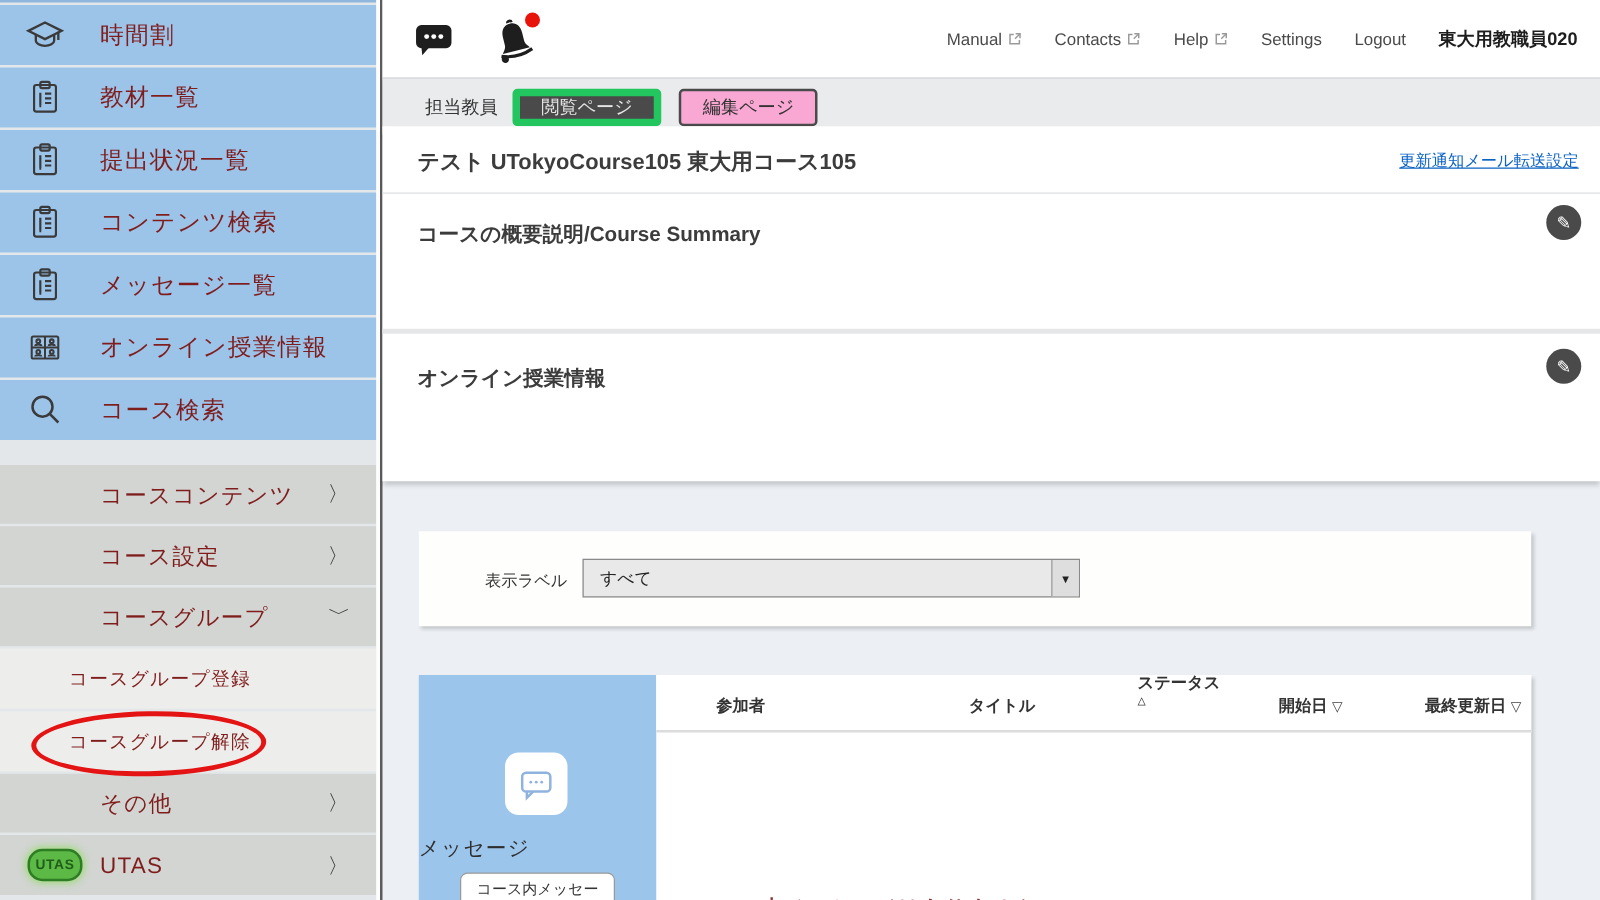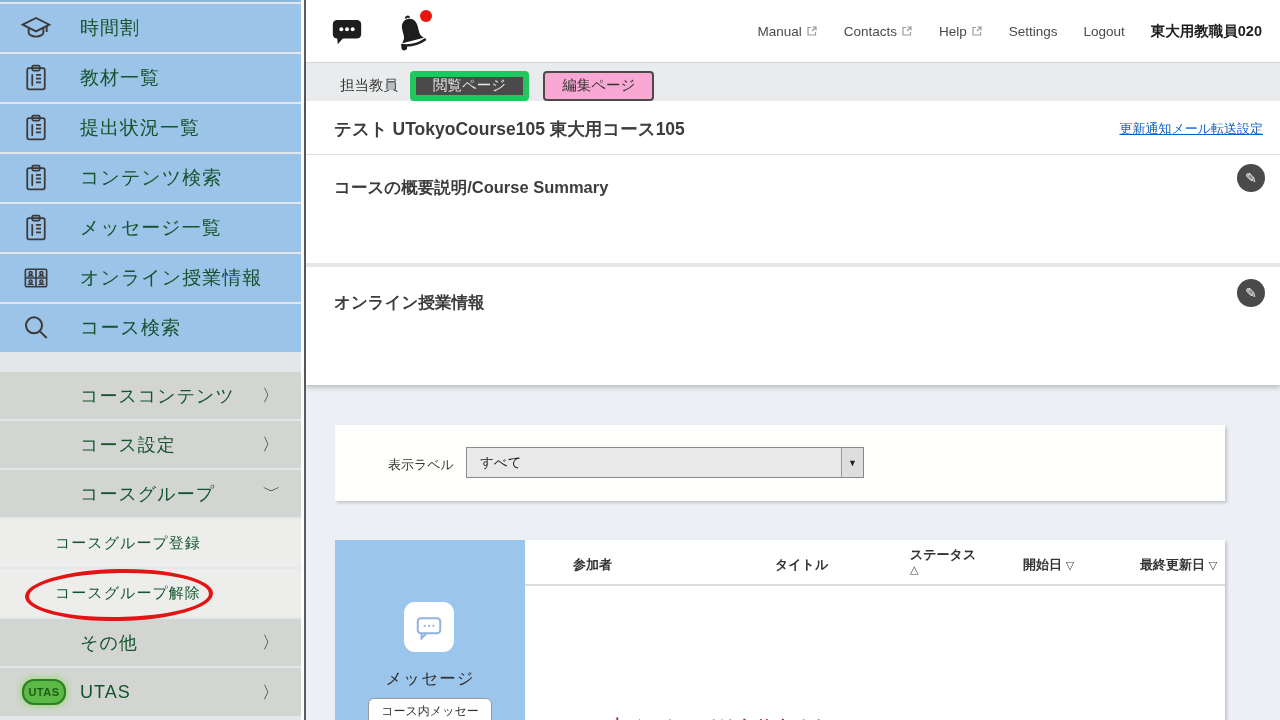--- a/index.html
+++ b/index.html
@@ -8,21 +8,21 @@
   .screen { position:relative; width:1280px; height:720px; background:#ECF0F4; overflow:hidden; }
 
   
   .sidebar { position:absolute; left:0; top:0; width:301px; height:720px; background:#E3E7E9; }
   .sb-topstrip { position:absolute; left:0; top:0; width:301px; height:2px; background:#8FB6DB; }
   .sb-row { position:absolute; left:0; width:301px; display:flex; align-items:center; cursor:pointer; }
   .sb-main { background:#9CC3E8; height:48px; }
   .sb-gray { background:#D2D5D2; height:47px; }
   .sb-sub  { background:#EDEEEC; height:48px; }
   .sb-icon { position:absolute; left:18px; width:36px; height:36px; display:flex; align-items:center; justify-content:center; }
-  .sb-label { position:absolute; left:80px; font-size:19px; color:#14532d; letter-spacing:1px; white-space:nowrap; }
+  .sb-label { position:absolute; left:80px; font-size:19px; color:#7f1d1d; letter-spacing:1px; white-space:nowrap; }
   .sb-gray .sb-label { font-size:18px; }
   .sb-sub .sb-label { left:55px; font-size:15px; }
   .chev { position:absolute; right:22px; font-size:17px; color:#333; }
   .chev-down { transform:rotate(90deg); }
   .utas-badge { position:absolute; left:22px; width:44px; height:26px; background:#5CB946; border:2px solid #2E7D24;
     border-radius:12px; display:flex; align-items:center; justify-content:center;
     color:#1F5D18; font-weight:bold; font-size:11px; letter-spacing:.5px;
     box-shadow:0 0 5px 2px rgba(140,220,90,.65); }
   .red-ellipse { position:absolute; left:25px; top:569px; width:188px; height:52px;
     border:4px solid #E41414; border-radius:50%; transform:rotate(-1deg); pointer-events:none; }
@@ -73,29 +73,29 @@
     background:#E9E9E9; display:flex; cursor:pointer; }
   .select-value { flex:1; display:flex; align-items:center; padding-left:13px; font-size:13.5px; color:#222; }
   .select-arrow { width:22px; border-left:1px solid #9A9A9A; background:#DEDEDE; display:flex;
     align-items:center; justify-content:center; font-size:9px; color:#222; }
 
   .table-card { position:absolute; left:29px; top:540px; width:890px; height:180px; background:#FFFFFF;
     box-shadow:2px 2px 3px rgba(0,0,0,.18); }
   .msg-cell { position:absolute; left:0; top:0; width:190px; height:180px; background:#9CC5EC; }
   .msg-iconbox { position:absolute; left:69px; top:62px; width:50px; height:50px; background:#FFFFFF;
     border-radius:11px; display:flex; align-items:center; justify-content:center; }
-  .msg-title { position:absolute; left:0; top:128px; width:190px; text-align:center; font-size:16.5px;
+  .msg-title { position:absolute; left:0; top:128px; width:190px; font-size:16.5px;
     color:#2F2F2F; letter-spacing:1px; }
   .msg-pill { position:absolute; left:33px; top:158px; width:124px; height:30px; background:#FFFFFF;
     border:1px solid #9A9A9A; border-radius:6px; font-size:12px; color:#333; text-align:center;
     padding-top:4px; cursor:pointer; }
   .thead { position:absolute; left:190px; top:0; width:700px; height:46px; background:#FFFFFF;
     border-bottom:2px solid #DCDCDC; }
   .th { position:absolute; font-size:13px; font-weight:bold; color:#333; top:16px; white-space:nowrap; cursor:pointer; }
-  .th-status { top:8px; line-height:14px; }
+  .th-status { top:0; line-height:14px;font-family:Liberation Mono, monospace; }
   .sort-glyph { font-size:11px; color:#444; }
   .clipped-red { position:absolute; left:220px; top:176px; width:640px; height:4px; overflow:hidden;
     color:#8B3333; font-size:16px; font-weight:bold; letter-spacing:2px; }
 
   svg { display:block; }
 </style>
 </head>
 <body>
 
 <div class="screen">

